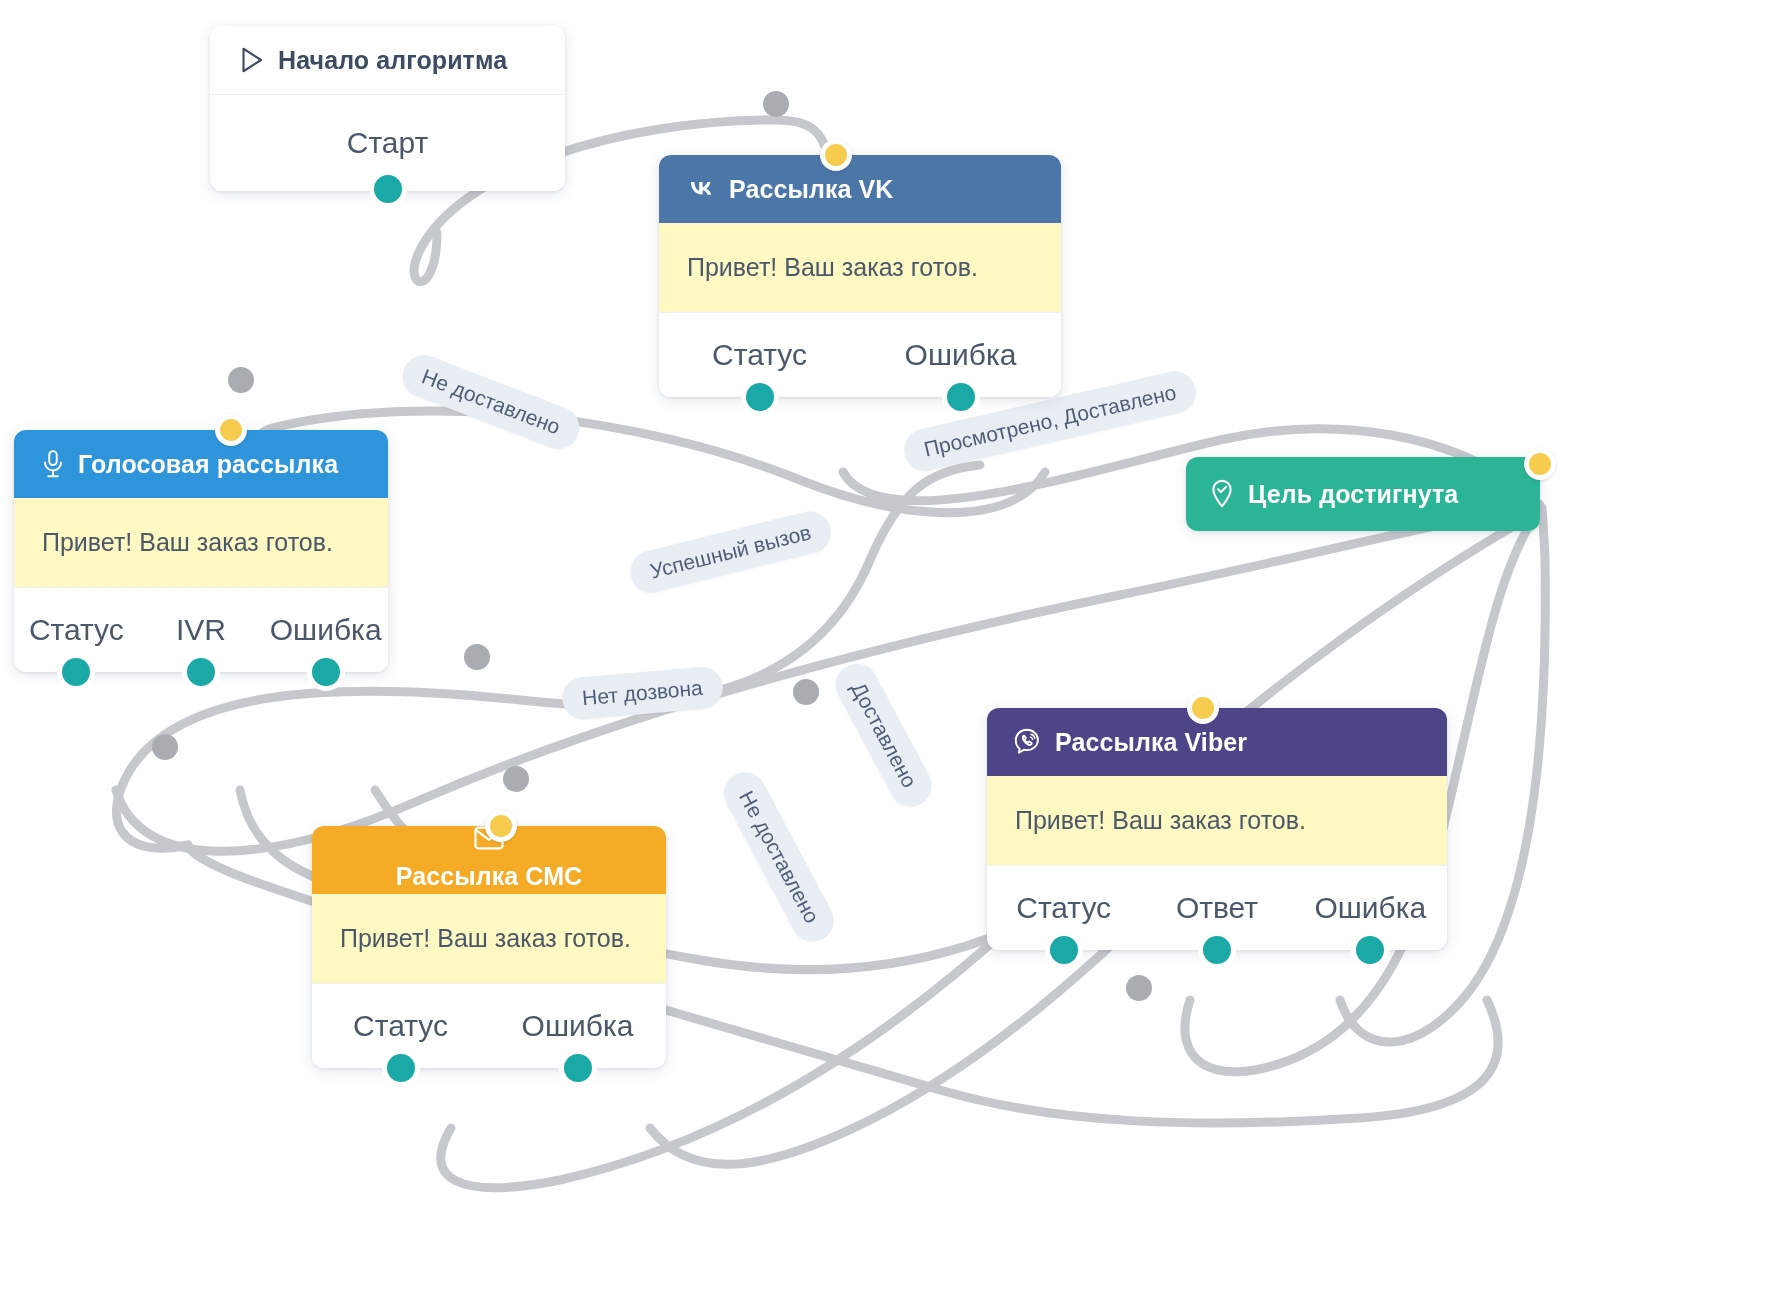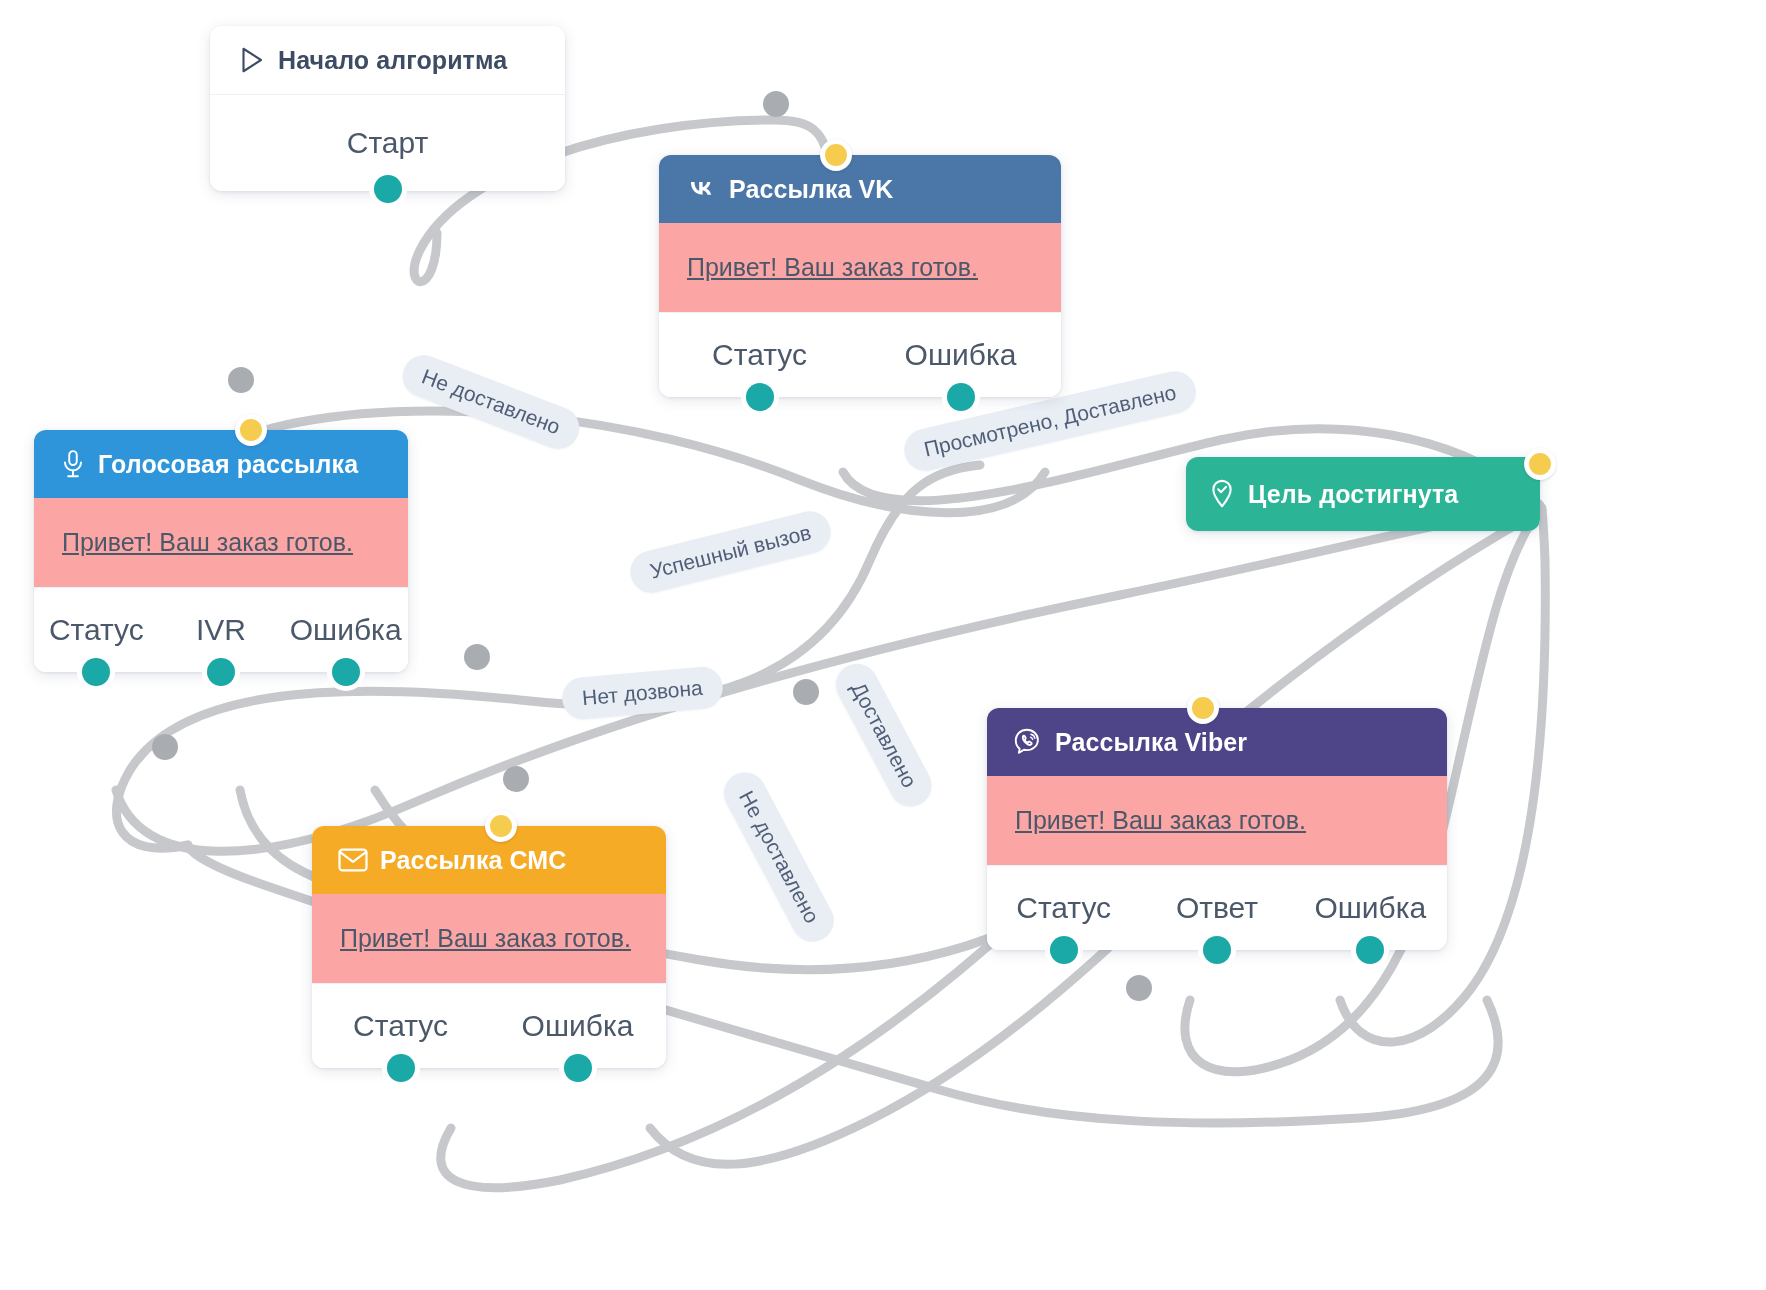--- a/index.html
+++ b/index.html
@@ -39,22 +39,21 @@
     border-bottom:1px solid #edf0f5;
     font-weight:bold;
   }
   .node-head .icn{display:flex;align-items:center;justify-content:center;flex:0 0 auto;}
   .node-body{
     padding:30px 28px;
     font-size:25px;
     color:#4b5869;
     border-bottom:1px solid #eef1f6;
     border-radius:0;
-    background:#fca5a5;
-    text-decoration:underline;
+    background:#fef9c3;
   }
   .node-ports{
     display:flex;
     background:#fff;
     border-radius:0 0 12px 12px;
     position:relative;
     height:84px;
   }
   .port{
     flex:1 1 0;
@@ -197,21 +196,21 @@
         <span>Статус</span>
         <span class="dot"></span>
       </div>
       <div class="port">
         <span>Ошибка</span>
         <span class="dot"></span>
       </div>
     </div>
   </div>
 
-  <div class="node" style="left:34px;top:430px;width:374px;">
+  <div class="node" style="left:14px;top:430px;width:374px;">
     <span class="in-dot" style="left:201px;top:-16px;"></span>
     <div class="node-head" style="background:#2e95da;">
       <span class="icn">
         <svg width="26" height="30" viewBox="0 0 24 28" fill="none" stroke="#ffffff" stroke-width="1.8" stroke-linecap="round">
           <rect x="8.5" y="2" width="7" height="13" rx="3.5"></rect>
           <path d="M4.5 12.5a7.5 7.5 0 0 0 15 0"></path>
           <line x1="12" y1="20" x2="12" y2="25"></line>
           <line x1="7.5" y1="25.5" x2="16.5" y2="25.5"></line>
         </svg>
       </span>
@@ -229,21 +228,21 @@
       </div>
       <div class="port">
         <span>Ошибка</span>
         <span class="dot"></span>
       </div>
     </div>
   </div>
 
   <div class="node" style="left:312px;top:826px;width:354px;">
     <span class="in-dot" style="left:173px;top:-16px;"></span>
-    <div class="node-head" style="background:#f5ab26;">
+    <div class="node-head" style="background:#f5ab26;flex-direction:column;">
       <span class="icn">
         <svg width="30" height="24" viewBox="0 0 24 19" fill="none" stroke="#ffffff" stroke-width="1.8" stroke-linejoin="round">
           <rect x="1.2" y="1.2" width="21.6" height="16.6" rx="2.4"></rect>
           <path d="M2 3.4 12 11 22 3.4"></path>
         </svg>
       </span>
       <span>Рассылка СМС</span>
     </div>
     <div class="node-body">Привет! Ваш заказ готов.</div>
     <div class="node-ports">

